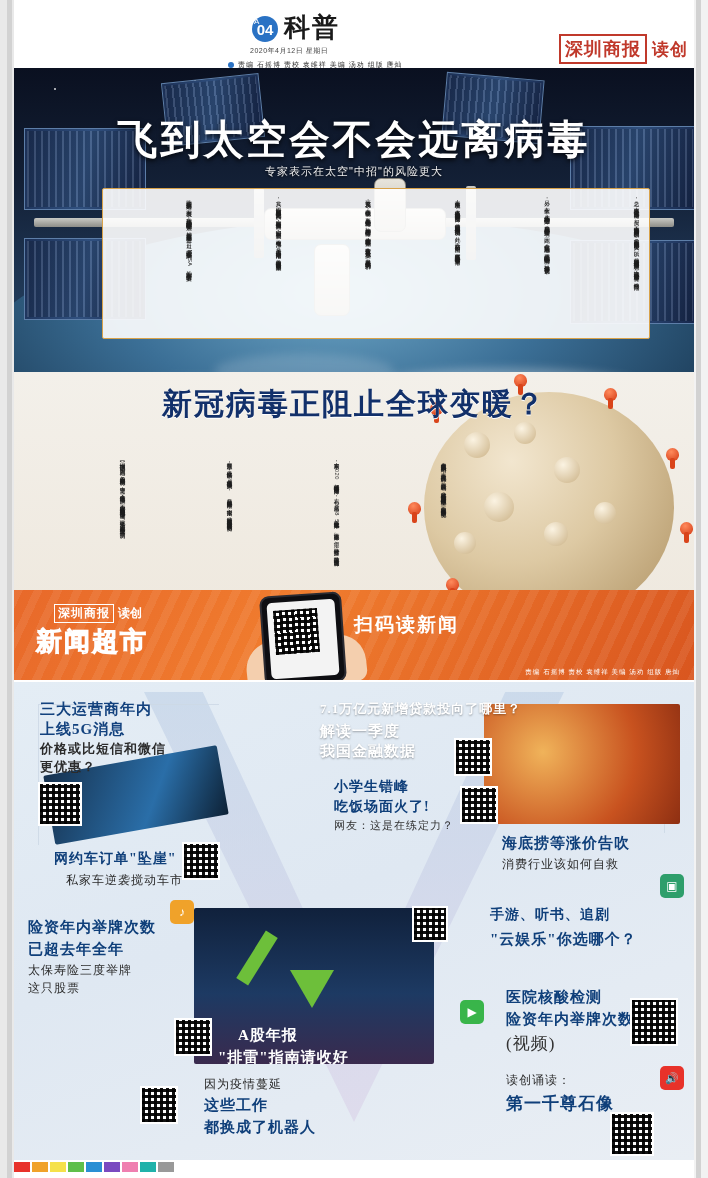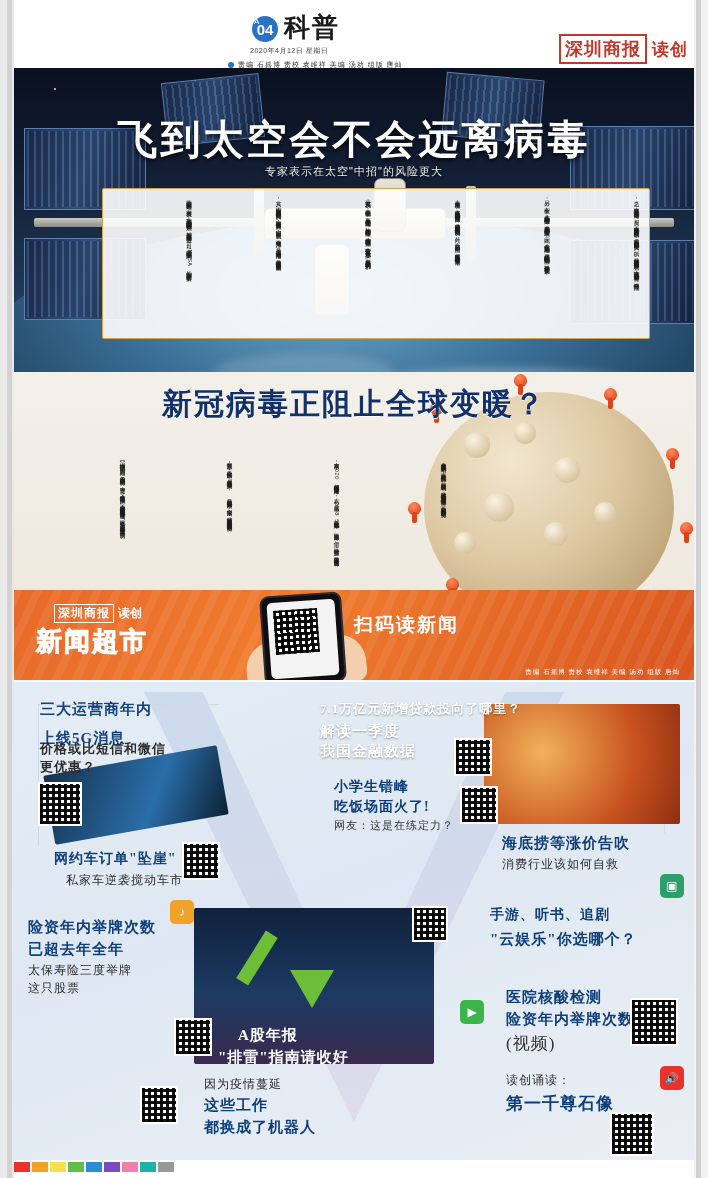--- a/index.html
+++ b/index.html
@@ -272,21 +272,21 @@
     <div class="chev" style="left:470px;top:30px;width:180px;height:120px;border-width:1px 1px 0 0;"></div>
 
     <div class="photo ph-phone" style="left:34px;top:78px;width:176px;height:70px;transform:rotate(-10deg);"></div>
     <div class="photo ph-food" style="left:470px;top:22px;width:196px;height:120px;"></div>
     <div class="photo ph-city" style="left:180px;top:226px;width:240px;height:156px;">
       <div class="arrow-stem" style="left:56px;top:22px;height:56px;"></div>
       <div class="arrow-down" style="left:96px;top:62px;"></div>
     </div>
 
     <div class="gtxt" style="left:26px;top:18px;font-size:15px;color:#13427e;">三大运营商年内</div>
-    <div class="gtxt" style="left:26px;top:38px;font-size:15px;color:#13427e;margin-top:9px;">上线5G消息</div>
+    <div class="gtxt" style="left:26px;top:38px;font-size:15px;color:#13427e;">上线5G消息</div>
     <div class="gtxt" style="left:26px;top:58px;font-size:13px;color:#2b2b2b;">价格或比短信和微信</div>
     <div class="gtxt" style="left:26px;top:76px;font-size:13px;color:#2b2b2b;">更优惠？</div>
     <div class="qr" style="left:24px;top:100px;width:40px;height:40px;">
         <i></i>
       </div>
 
     <div class="gtxt" style="left:306px;top:18px;font-size:13px;color:#ffffff;text-shadow:0 1px 2px rgba(0,0,0,.35);">7.1万亿元新增贷款投向了哪里？</div>
     <div class="gtxt" style="left:306px;top:40px;font-size:15px;color:#ffffff;text-shadow:0 1px 2px rgba(0,0,0,.35);">解读一季度</div>
     <div class="gtxt" style="left:306px;top:60px;font-size:15px;color:#ffffff;text-shadow:0 1px 2px rgba(0,0,0,.35);">我国金融数据</div>
     <div class="qr" style="left:440px;top:56px;width:34px;height:34px;">

